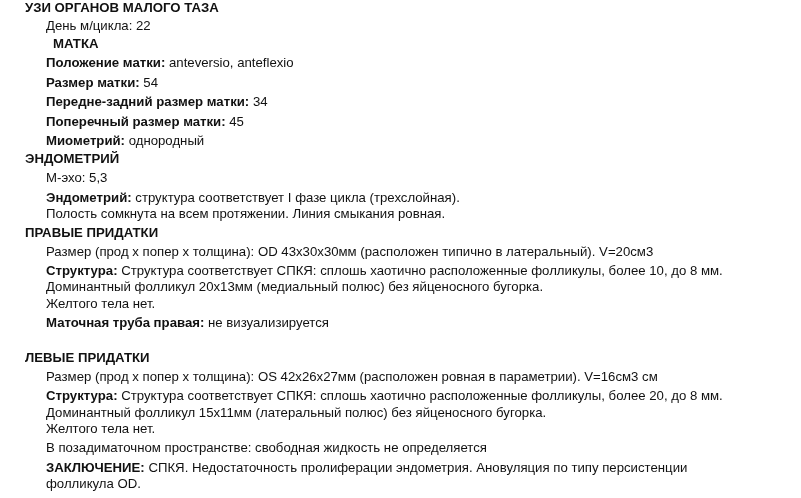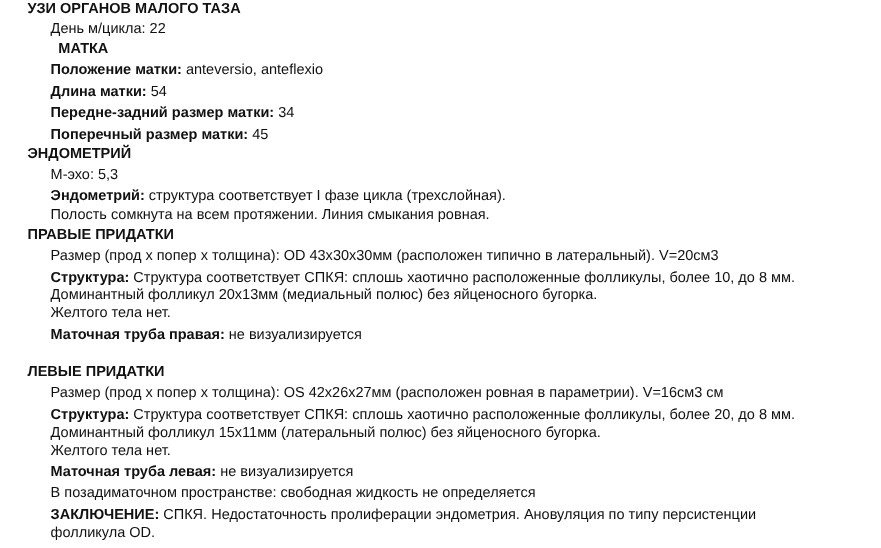--- a/index.html
+++ b/index.html
@@ -48,27 +48,30 @@
   <div class="heading" style="margin-top:0px;">УЗИ ОРГАНОВ МАЛОГО ТАЗА</div>
   <div class="block" style="margin-top:2px;">
     <span class="line">День м/цикла: 22</span>
   </div>
 
   <div class="heading" style="margin-top:2px;padding-left:28px;">МАТКА</div>
   <div class="block">
     <span class="line"><span class="lbl">Положение матки:</span><span> anteversio, anteflexio</span></span>
   </div>
   <div class="block">
-    <span class="line"><span class="lbl">Длина матки:</span><span> 54</span></span>
+    <span class="line"><span class="lbl">Размер матки:</span><span> 54</span></span>
   </div>
   <div class="block">
     <span class="line"><span class="lbl">Передне-задний размер матки:</span><span> 34</span></span>
   </div>
   <div class="block">
     <span class="line"><span class="lbl">Поперечный размер матки:</span><span> 45</span></span>
+  </div>
+  <div class="block">
+    <span class="line"><span class="lbl">Миометрий:</span><span> однородный</span></span>
   </div>
 
   <div class="heading" style="margin-top:2px;">ЭНДОМЕТРИЙ</div>
   <div class="block">
     <span class="line">М-эхо: 5,3</span>
   </div>
   <div class="block">
     <span class="line"><span class="lbl">Эндометрий:</span><span> структура соответствует I фазе цикла (трехслойная).</span></span>
     <span class="line">Полость сомкнута на всем протяжении. Линия смыкания ровная.</span>
   </div>
@@ -89,23 +92,20 @@
   <div class="heading" style="margin-top:18px;">ЛЕВЫЕ ПРИДАТКИ</div>
   <div class="block">
     <span class="line">Размер (прод х попер х толщина): OS 42x26x27мм (расположен ровная в параметрии). V=16см3 см</span>
   </div>
   <div class="block">
     <span class="line"><span class="lbl">Структура:</span><span> Структура соответствует СПКЯ: сплошь хаотично расположенные фолликулы, более 20, до 8 мм.</span></span>
     <span class="line">Доминантный фолликул 15x11мм (латеральный полюс) без яйценосного бугорка.</span>
     <span class="line">Желтого тела нет.</span>
   </div>
   <div class="block">
-    <span class="line"><span class="lbl">Маточная труба левая:</span><span> не визуализируется</span></span>
-  </div>
-  <div class="block">
     <span class="line">В позадиматочном пространстве: свободная жидкость не определяется</span>
   </div>
 
   <div class="block">
     <span class="line"><span class="lbl">ЗАКЛЮЧЕНИЕ:</span><span> СПКЯ. Недостаточность пролиферации эндометрия. Ановуляция по типу персистенции</span></span>
     <span class="line">фолликула OD.</span>
   </div>
 
 </div>
 

